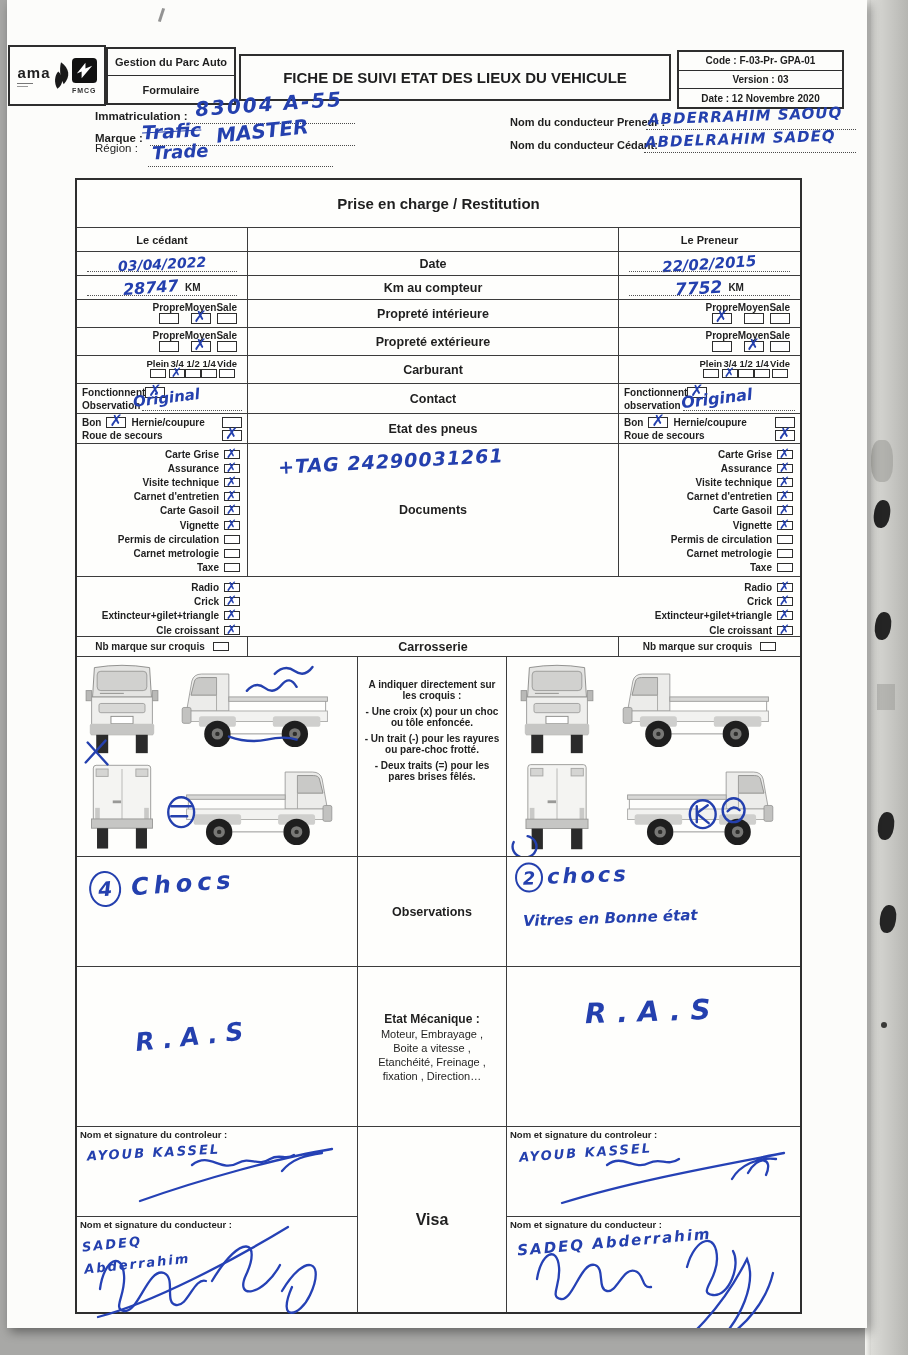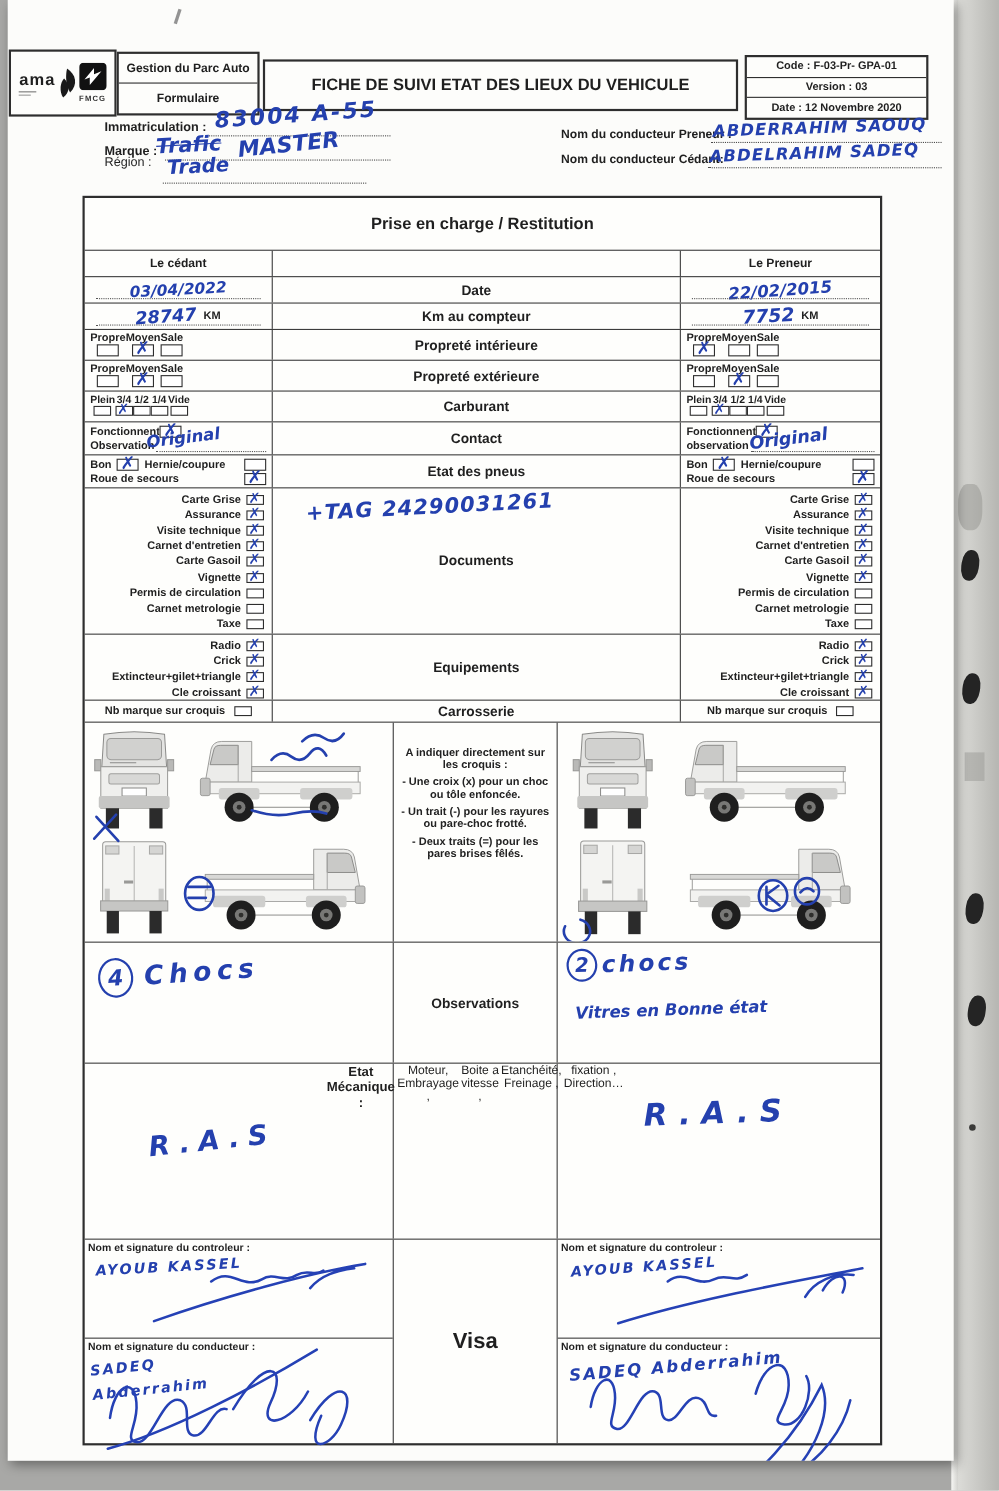--- a/index.html
+++ b/index.html
@@ -27,21 +27,21 @@
           font-weight:bold;font-size:12.5px;text-align:center}
   .colhead{display:flex;align-items:center;justify-content:center;height:100%;font-weight:bold;font-size:11px}
   .dval{display:flex;align-items:center;justify-content:center;height:100%;position:relative}
   .dval::after{content:"";position:absolute;left:10px;right:10px;bottom:3px;border-bottom:1.2px dotted #555}
   .kmu{font-size:10px;font-weight:bold;margin-left:6px;color:#222}
   .cbx{display:inline-block;width:20px;height:11px;border:1.6px solid #2e2e2e;position:relative;background:#fff;flex:none}
   .cbx.on::after{content:"\2717";position:absolute;left:2px;top:-7px;font-size:16px;color:#2440ae;
                  font-weight:bold;font-style:italic;font-family:"DejaVu Sans",sans-serif}
   .cbx.sm{width:16px;height:9px}
   .cbx.sm.on::after{font-size:13px;top:-5px;left:1px}
-  .opts{display:flex;justify-content:flex-start;padding:2px 10px 0 5px;height:100%}
+  .opts{display:flex;justify-content:flex-end;padding:2px 10px 0 5px;height:100%}
   .opt{display:flex;flex-direction:column;align-items:center;font-size:10px;font-weight:bold}
   .opt5{font-size:9.5px}
   .contact{padding:3px 5px;font-size:10px;font-weight:bold;height:100%;position:relative}
   .crow1{display:flex;justify-content:flex-start;padding-right:34px}
   .crow2{display:flex;align-items:flex-end;margin-top:2px}
   .dots{flex:1;border-bottom:1.2px dotted #555;height:9px;margin-left:2px}
   .howr{position:absolute;left:56px;top:5px;font-size:15px;transform:rotate(-7deg)}
   .pneus{padding:3px 5px;font-size:10px;font-weight:bold;height:100%}
   .prow{display:flex;align-items:center;gap:5px;margin-bottom:2px}
   .mla{margin-left:auto}
@@ -54,21 +54,21 @@
   .sk{position:absolute}
   .flip{transform:scaleX(-1)}
   .marks{position:absolute;left:0;top:0;width:100%;height:100%}
   .marks path,.marks ellipse{stroke:#2440ae;stroke-width:2.4;fill:none;stroke-linecap:round}
   .instr{padding:22px 5px 0 5px;font-size:10px;font-weight:600;text-align:center;
          display:flex;flex-direction:column;gap:5px;color:#222}
   .obshand{position:absolute;display:flex;align-items:center;gap:10px}
   .circ{border:2.2px solid #2440ae;border-radius:50%;display:inline-flex;align-items:center;
         justify-content:center;color:#2440ae;font-style:italic;font-weight:bold;
         font-family:"DejaVu Sans",sans-serif}
-  .mec{display:flex;flex-direction:row;justify-content:center;height:100%;text-align:center;
+  .mec{display:flex;flex-direction:column;justify-content:center;height:100%;text-align:center;
        font-size:11px;font-weight:500;gap:2px;padding:0 4px}
   .mec .t{font-weight:bold;font-size:12px}
   .sigc{position:relative;overflow:visible}
   .siglab{font-size:9.5px;font-weight:bold;padding:2px 0 0 3px;white-space:nowrap}
   .signame{position:absolute;font-size:13px;letter-spacing:2px}
   .sigsvg{position:absolute;overflow:visible}
   .sigsvg path{stroke:#2541b5;stroke-width:2.3;fill:none;stroke-linecap:round}
   .blob{position:absolute;background:#242424;border-radius:45%;transform:rotate(8deg)}
 </style>
 </head>
@@ -538,23 +538,20 @@
         <div class="dline eline">
                 <span>Extincteur+gilet+triangle</span>
                 <span class="cbx sm on"></span>
               </div>
         <div class="dline eline">
                 <span>Cle croissant</span>
                 <span class="cbx sm on"></span>
               </div>
       </div>
           </div>
-      <div class="cm">
-            <div class="midlab">Equipements</div>
-          </div>
       <div class="cr">
             <div class="dlist">
         <div class="dline eline">
                 <span>Radio</span>
                 <span class="cbx sm on"></span>
               </div>
         <div class="dline eline">
                 <span>Crick</span>
                 <span class="cbx sm on"></span>
               </div>
@@ -698,21 +695,21 @@
           <span class="signame hw" style="left:6px;top:14px;width:110px;line-height:1.7;transform:rotate(-6deg)">SADEQ Abderrahim</span>
           <svg class="sigsvg" style="left:15px;top:2px;width:270px;height:115px">
             <path d="M8,70 c4,-30 22,-38 24,-14 c2,20 -12,34 0,36 c14,3 24,-44 40,-38 c12,5 0,30 12,32 c12,2 18,-28 30,-24"></path>
             <path d="M120,62 c30,-50 50,-40 34,-6 c-12,26 18,20 34,-10"></path>
             <path d="M6,98 C60,84 140,42 196,8"></path>
             <path d="M190,72 c24,-40 44,-30 28,4 c-10,22 -34,28 -18,-8"></path>
           </svg>
         </div>
       </div>
       <div class="cm">
-            <div class="midlab" style="font-size:20px">Visa</div>
+            <div class="midlab" style="font-size:16px">Visa</div>
           </div>
       <div class="cr">
         <div class="sigc" style="height:90px;border-bottom:1px solid #3c3c3c">
           <div class="siglab">Nom et signature du controleur :</div>
           <span class="signame hw" style="left:12px;top:18px;transform:rotate(-4deg)">AYOUB KASSEL</span>
           <svg class="sigsvg" style="left:45px;top:10px;width:240px;height:85px">
             <path d="M55,28 c16,-12 26,6 42,-2 c12,-6 18,4 30,-4"></path>
             <path d="M10,66 C80,44 170,28 232,16 M180,42 c8,-14 26,-22 44,-20"></path>
             <path d="M196,36 c10,-18 26,-16 18,2"></path>
           </svg>

